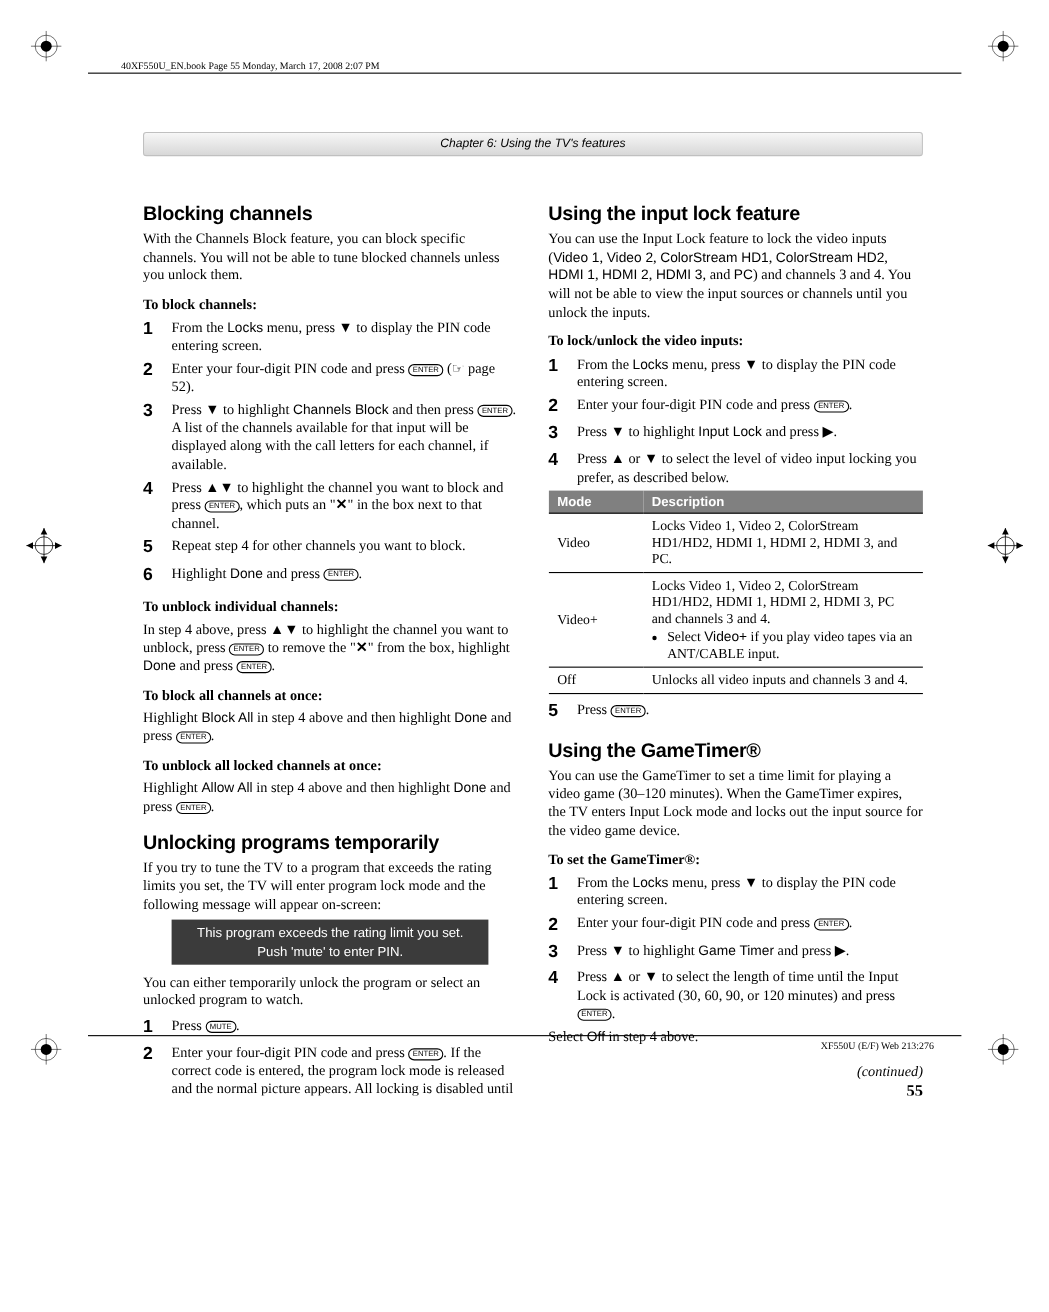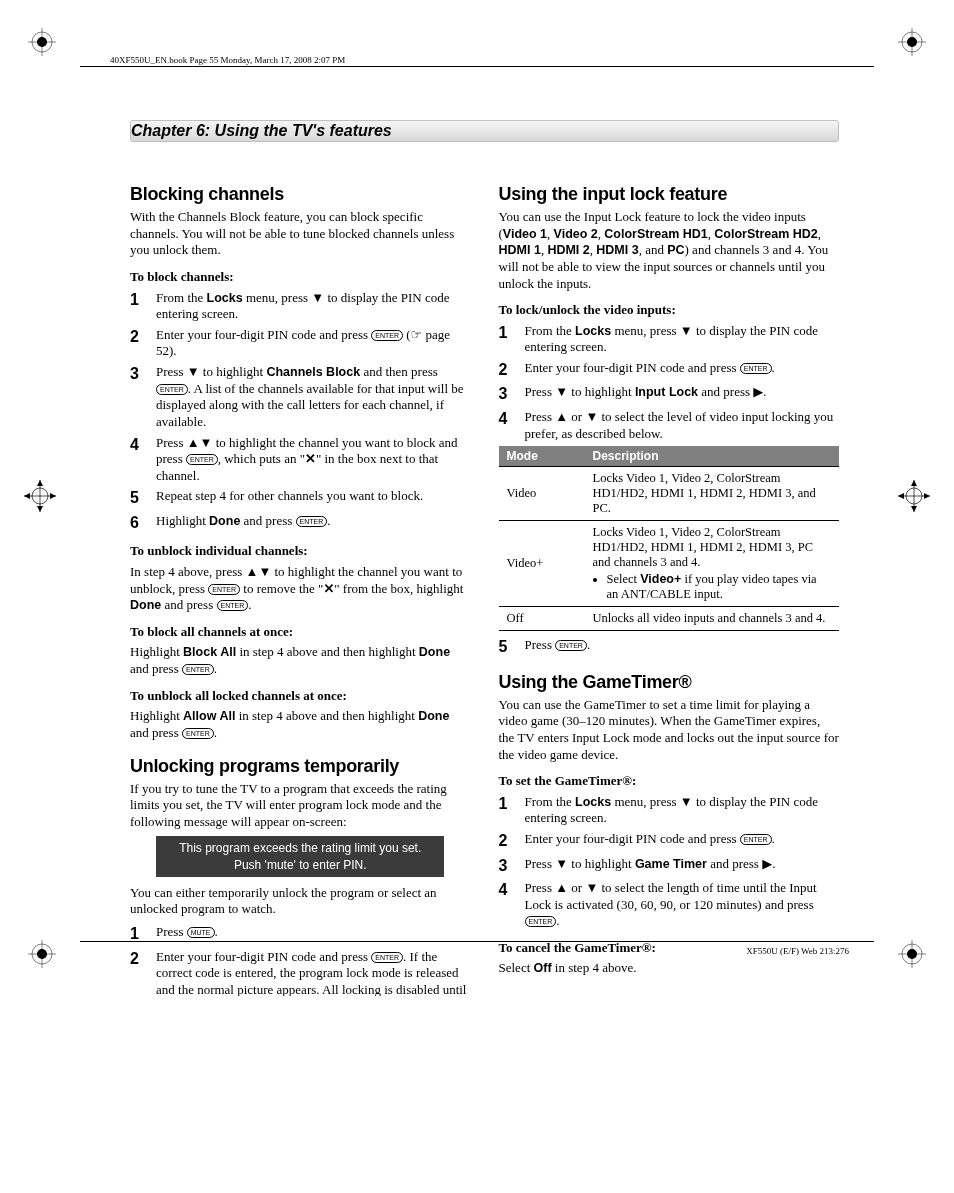--- a/index.html
+++ b/index.html
@@ -51,24 +51,25 @@
     position: absolute;
     top: 120px;
     left: 130px;
     right: 115px;
     bottom: 60px;
   }
   .chapter-bar {
     height: 20px;
     border-radius: 3px;
     background: linear-gradient(to bottom, #f6f6f6, #d8d8d8);
+    text-align: center;
     font-family: Arial, Helvetica, sans-serif;
-    font-weight: bold;
+    font-weight: normal;
     font-style: italic;
-    font-size: 16px;
+    font-size: 11px;
     line-height: 20px;
     margin-bottom: 28px;
     border: 0.5px solid #c0c0c0;
   }
   .columns {
     display: flex;
     gap: 28px;
   }
   .col {
     flex: 1;
@@ -119,21 +120,21 @@
   .mute-btn {
     display: inline-block;
     font-family: Arial, sans-serif;
     font-size: 7px;
     border: 1px solid #000;
     border-radius: 7px;
     padding: 0 3px;
     line-height: 9px;
     vertical-align: 1px;
   }
-  .b { font-weight: bold; font-family: Arial, Helvetica, sans-serif; font-size: 12.5px; }
+  .b { font-weight: normal; font-family: Arial, Helvetica, sans-serif; font-size: 12.5px; }
   .msg-box {
     background: #3b3b3b;
     color: #fff;
     font-family: Arial, Helvetica, sans-serif;
     font-size: 12px;
     text-align: center;
     padding: 4px 14px;
     margin: 6px auto 8px auto;
     width: 260px;
     line-height: 1.35;
@@ -384,21 +385,20 @@
             </li>
           <li>
               <span class="num">3</span>
               <span class="txt"><span>Press ▼ to highlight </span><span class="b">Game Timer</span><span> and press ▶.</span></span>
             </li>
           <li>
               <span class="num">4</span>
               <span class="txt"><span>Press ▲ or ▼ to select the length of time until the Input Lock is activated (30, 60, 90, or 120 minutes) and press </span><span class="enter-btn">ENTER</span>.</span>
             </li>
         </ol>
-        <p class="sub">To cancel the GameTimer®:</p>
         <p><span>Select </span><span class="b">Off</span><span> in step 4 above.</span></p>
 
         <div class="continued">(continued)</div>
         <div class="pagenum">55</div>
       </div>
     </div>
   </div>
 
   <div class="footer-rule"></div>
   <div class="footer">XF550U (E/F) Web 213:276</div>

